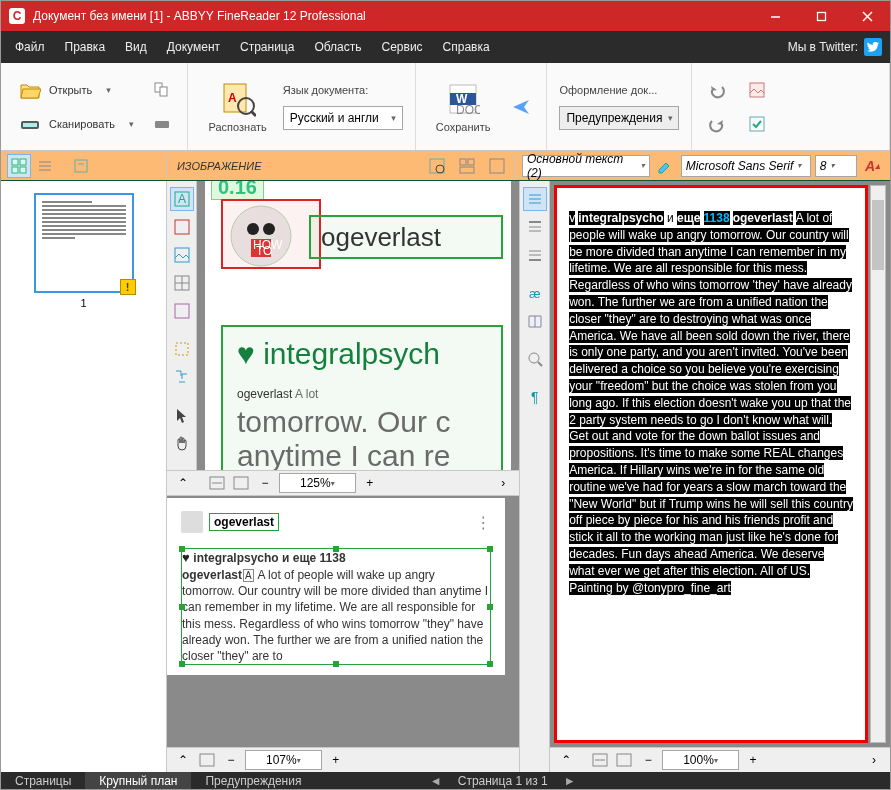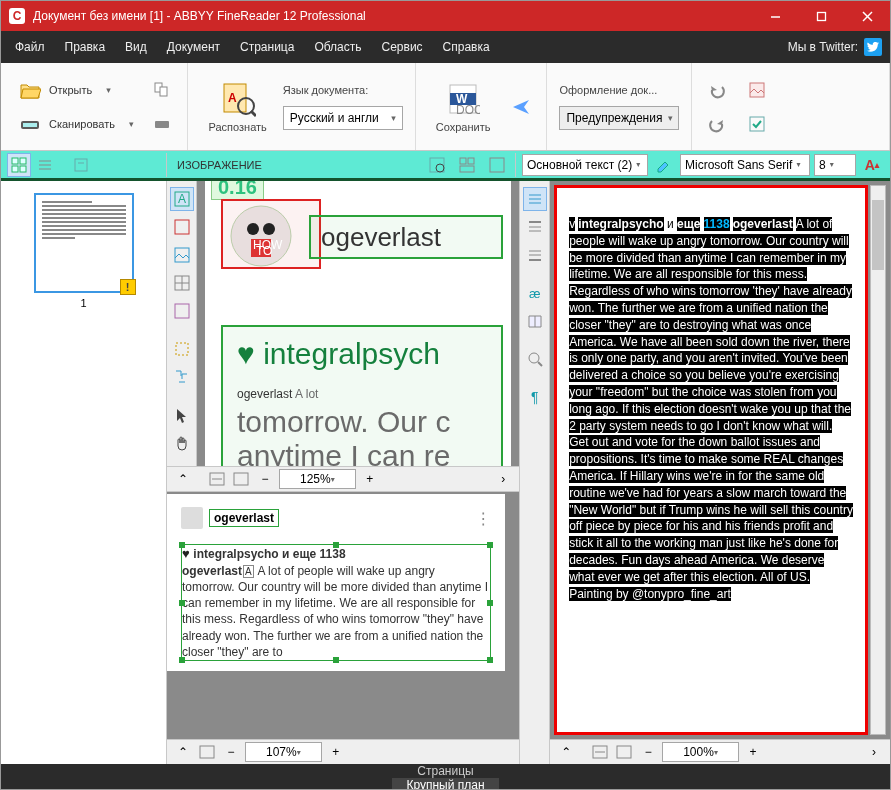--- a/index.html
+++ b/index.html
@@ -29,21 +29,21 @@
 .ribbon .hbtn { display: flex; align-items: center; gap: 8px; padding: 3px 6px; cursor: default; }
 .ribbon .hbtn .icon { width: 22px; height: 22px; display: flex; align-items: center; justify-content: center; }
 .ribbon .hbtn .lbl { font-size: 11px; color: #333; }
 .ribbon .smallstack { display: flex; flex-direction: column; gap: 8px; justify-content: center; }
 .ribbon .smallbtn { width: 26px; height: 26px; display: flex; align-items: center; justify-content: center; cursor: default; }
 .ribbon .combo { height: 24px; border: 1px solid #a6a6a6; background: #fff; display: flex; align-items: center; padding: 0 6px; font-size: 11px; min-width: 120px; justify-content: space-between; }
 .ribbon .combo .caret { font-size: 9px; color: #666; }
 .ribbon .fieldlabel { font-size: 11px; color: #444; margin-bottom: 4px; }
 
 
-.toolrow { height: 30px; background: #5eead4; border-bottom: 3px solid #14532d; display: flex; align-items: center; }
+.toolrow { height: 30px; background: #fdba74; border-bottom: 1px solid #14532d; display: flex; align-items: center; font-style: italic; }
 .toolrow .lefttools { display: flex; align-items: center; gap: 2px; padding: 0 6px; border-right: 1px solid #c8c8c8; width: 166px; }
 .toolrow .centertools { display: flex; align-items: center; gap: 6px; padding: 0 6px; flex: 1; border-right: 1px solid #c8c8c8; }
 .toolrow .righttools { display: flex; align-items: center; gap: 4px; padding: 0 6px; flex: 1.05; }
 .toolrow .tb { width: 24px; height: 24px; display: flex; align-items: center; justify-content: center; cursor: default; border: 1px solid transparent; }
 .toolrow .tb.active { background: #cfe4f7; border: 1px solid #7eb4ea; }
 .toolrow .label { font-size: 11px; color: #333; padding: 0 4px; }
 .toolrow .combo2 { height: 22px; border: 1px solid #a6a6a6; background: #fff; display: flex; align-items: center; padding: 0 4px; font-size: 11px; gap: 4px; }
 .toolrow .combo2 .caret { font-size: 8px; color: #666; }
 
 
@@ -70,28 +70,28 @@
 .closeup { flex: 1; display: flex; flex-direction: column; border-top: 1px solid #c8c8c8; min-height: 0; }
 .closeupcanvas { flex: 1; background: #8a8a8a; overflow: hidden; position: relative; }
 
 
 .rightpane { flex: 1.05; display: flex; min-width: 0; }
 .rtoolbar { width: 30px; background: #efefef; border-right: 1px solid #c8c8c8; display: flex; flex-direction: column; align-items: center; gap: 4px; padding: 6px 0; }
 .rtoolbar .rtb { width: 24px; height: 24px; display: flex; align-items: center; justify-content: center; cursor: default; }
 .rtoolbar .rtb.selected { background: #cfe4f7; border: 1px solid #7eb4ea; }
 .textarea-wrap { flex: 1; display: flex; flex-direction: column; }
 .textdoc { flex: 1; background: #8a8a8a; position: relative; overflow: hidden; }
-.textdoc .redbox { position: absolute; left: 4px; right: 22px; top: 4px; bottom: 4px; border: 3px solid #e00; background: #fff; padding: 28px 12px 4px; overflow: hidden; color: #fff; font-family: "Microsoft Sans Serif", sans-serif; font-size: 11px; line-height: 1.4; }
+.textdoc .redbox { position: absolute; left: 4px; right: 22px; top: 4px; bottom: 4px; border: 3px solid #e00; background: #fff; padding: 22px 12px 4px; overflow: hidden; color: #fff; font-family: "Microsoft Sans Serif", sans-serif; font-size: 11px; line-height: 1.4; }
 .textdoc .redbox .hl { background: #000; color: #fff; }
 .textdoc .redbox .num { color: #00b9ff; background: #000; }
 .textdoc .vscroll { position: absolute; right: 4px; top: 4px; bottom: 4px; width: 16px; background: #efefef; border: 1px solid #bbb; }
 .textdoc .vscroll .vthumb { position: absolute; left: 1px; right: 1px; top: 14px; height: 70px; background: #c4c4c4; }
 
 
-.statusbar { height: 25px; background: #2b2b2b; display: flex; align-items: center; color: #ccc; font-size: 11px; flex-direction: column; }
+.statusbar { height: 17px; background: #2b2b2b; display: flex; align-items: center; color: #ccc; font-size: 11px; }
 .statusbar .tab { padding: 0 14px; height: 100%; display: flex; align-items: center; cursor: default; }
 .statusbar .tab.active { background: #444; color: #fff; }
 .statusbar .center { flex: 1; display: flex; justify-content: center; align-items: center; gap: 16px; }
 .statusbar .navarr { cursor: default; color: #aaa; }
 
 
 .region-green { border: 2px solid #2aa23a; background: rgba(42,162,58,.06); position: absolute; }
 .region-red { border: 2px solid #d22; background: rgba(210,34,34,.06); position: absolute; }
 .bigtext { font-family: Arial, sans-serif; color: #6a6a6a; font-size: 30px; font-weight: 500; }
 

